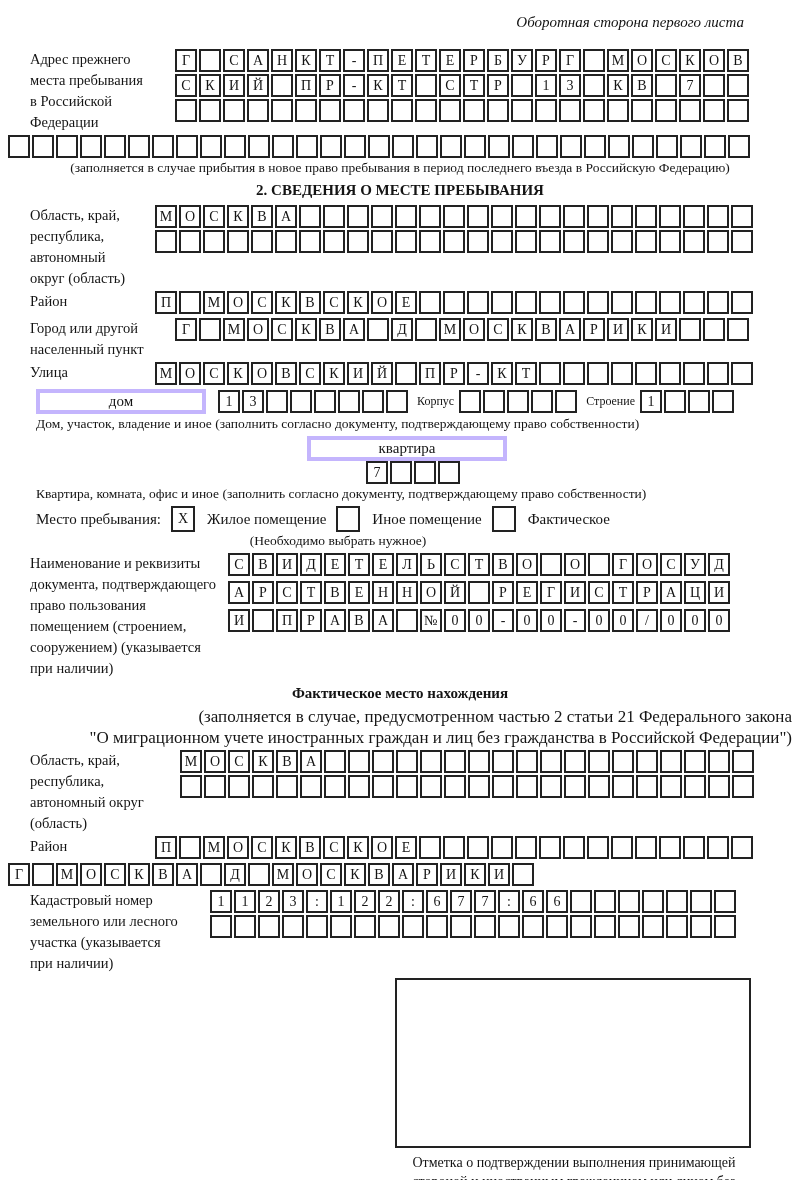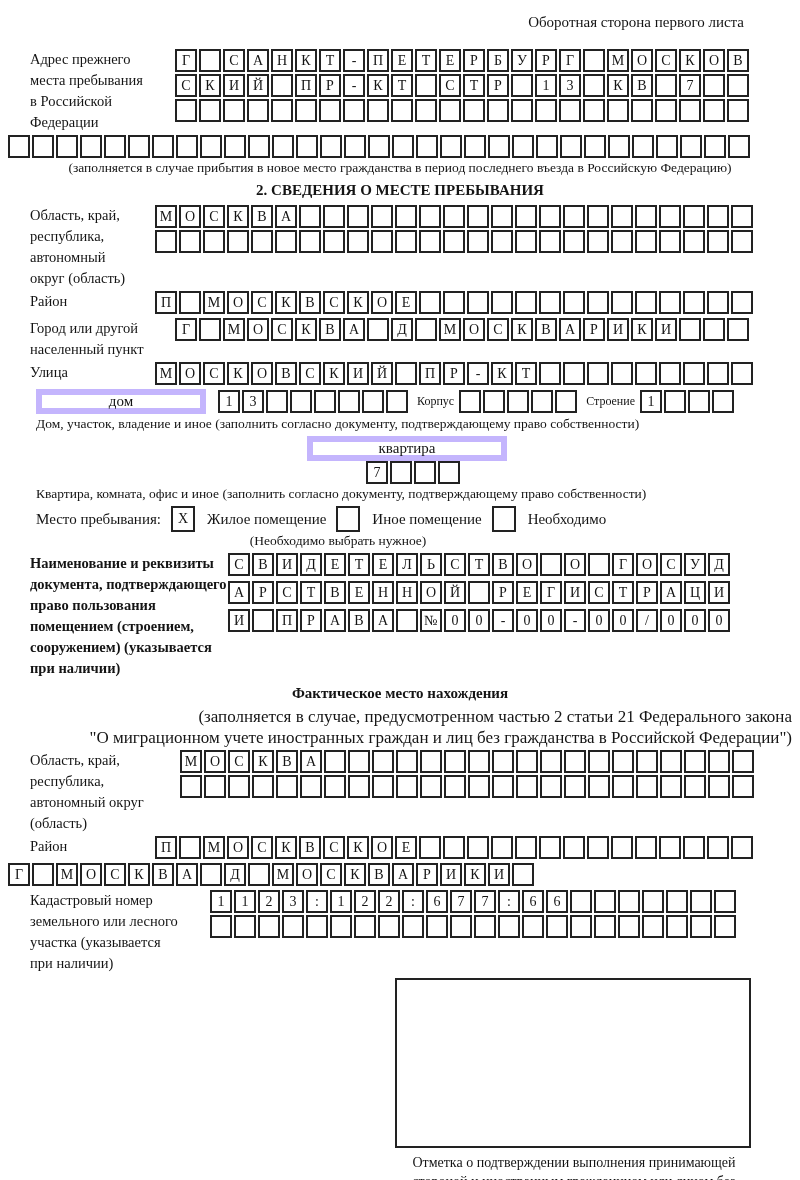--- a/index.html
+++ b/index.html
@@ -5,50 +5,50 @@
   * { box-sizing: border-box; }
   html,body { margin:0; padding:0; }
   body {
     width:800px; height:1180px; overflow:hidden;
     background:#ffffff; color:#141414;
     font-family:"Liberation Serif", serif;
     font-size:15px;
   }
   .page { padding:14px 8px 0 8px; }
 
-  .header-note { text-align:right; padding-right:48px; font-size:15px; margin-bottom:18px; }
+  .header-note { text-align:right; padding-right:48px; font-size:15px; margin-bottom:18px;font-style:italic; }
 
   .field { display:flex; align-items:flex-start; margin-bottom:2px; }
   .label { flex:none; padding-left:22px; font-size:14.5px; line-height:21px; }
   .rows { display:flex; flex-direction:column; }
 
   .lw-prev   { width:167px; }
   .lw-s2     { width:147px; }
   .lw-s2city { width:167px; }
-  .lw-doc    { width:220px;font-weight:bold; }
+  .lw-doc    { width:220px; }
   .lw-freg   { width:172px; }
   .lw-fdist  { width:147px; }
   .lw-fcity  { width:202px; }
   .lw-cad    { width:202px; }
 
   .box-row { display:flex; margin-bottom:2px; }
   .cell {
     flex:none; width:22px; height:23px; margin-right:2px;
     border:2px solid #222; display:flex; align-items:center; justify-content:center;
     font-size:14px; line-height:1;
   }
   .gap-rows .box-row { margin-bottom:5px; }
 
   .note { font-size:13.5px; text-align:center; margin:2px 0 3px 0; }
   .note-left { font-size:13.5px; text-align:left; padding-left:28px; margin:2px 0 3px 0; }
 
   .sec-title { text-align:center; font-weight:bold; font-size:15px; margin:6px 0 6px 0; }
 
   .inline-row { display:flex; align-items:center; margin:2px 0 2px 0; }
-  .wide-box { height:25px; border:6px solid #c4b5fd; display:flex; align-items:center; justify-content:center; font-size:15px; flex:none; }
+  .wide-box { height:25px; border:4px solid #c4b5fd; display:flex; align-items:center; justify-content:center; font-size:15px; flex:none; }
   .house-row { margin-left:28px; }
   .house-row .wide-box { width:170px; margin-right:12px; }
   .apt-row { margin-left:28px; margin-top:4px;flex-direction:column; }
   .apt-row .wide-box { width:200px; margin-right:14px; }
   .small-label { font-size:12px; margin:0 5px 0 7px; flex:none; }
 
   .stay-row { display:flex; align-items:center; margin:4px 0 0 28px; font-size:15px; }
   .stay-row .cell { margin:0 12px 0 10px; width:24px; height:26px; }
   .stay-note { width:320px; margin-left:170px; text-align:center; font-size:13.5px; margin-top:1px; margin-bottom:4px; }
 
@@ -173,21 +173,21 @@
       <span class="cell"></span>
       <span class="cell"></span>
       <span class="cell"></span>
       <span class="cell"></span>
       <span class="cell"></span>
       <span class="cell"></span>
       <span class="cell"></span>
       <span class="cell"></span>
       <span class="cell"></span>
     </div>
-  <div class="note">(заполняется в случае прибытия в новое место гражданства в период последнего въезда в Российскую Федерацию)</div>
+  <div class="note">(заполняется в случае прибытия в новое право пребывания в период последнего въезда в Российскую Федерацию)</div>
 
   <div class="sec-title">2. СВЕДЕНИЯ О МЕСТЕ ПРЕБЫВАНИЯ</div>
 
   <div class="field">
     <div class="label lw-s2">Область, край,<br>республика,<br>автономный<br>округ (область)</div>
     <div class="rows">
       <div class="box-row">
           <span class="cell">М</span>
           <span class="cell">О</span>
           <span class="cell">С</span>
@@ -383,21 +383,21 @@
   </div>
   <div class="note-left">Квартира, комната, офис и иное (заполнить согласно документу, подтверждающему право собственности)</div>
 
   <div class="stay-row">
     <span>Место пребывания:</span>
     <span class="cell">X</span>
     <span>Жилое помещение</span>
     <span class="cell"></span>
     <span>Иное помещение</span>
     <span class="cell"></span>
-    <span>Необходимо</span>
+    <span>Фактическое</span>
   </div>
   <div class="stay-note">(Необходимо выбрать нужное)</div>
 
   <div class="field">
     <div class="label lw-doc">Наименование и реквизиты<br>документа, подтверждающего<br>право пользования<br>помещением (строением,<br>сооружением) (указывается<br>при наличии)</div>
     <div class="rows gap-rows">
       <div class="box-row">
           <span class="cell">С</span>
           <span class="cell">В</span>
           <span class="cell">И</span>

